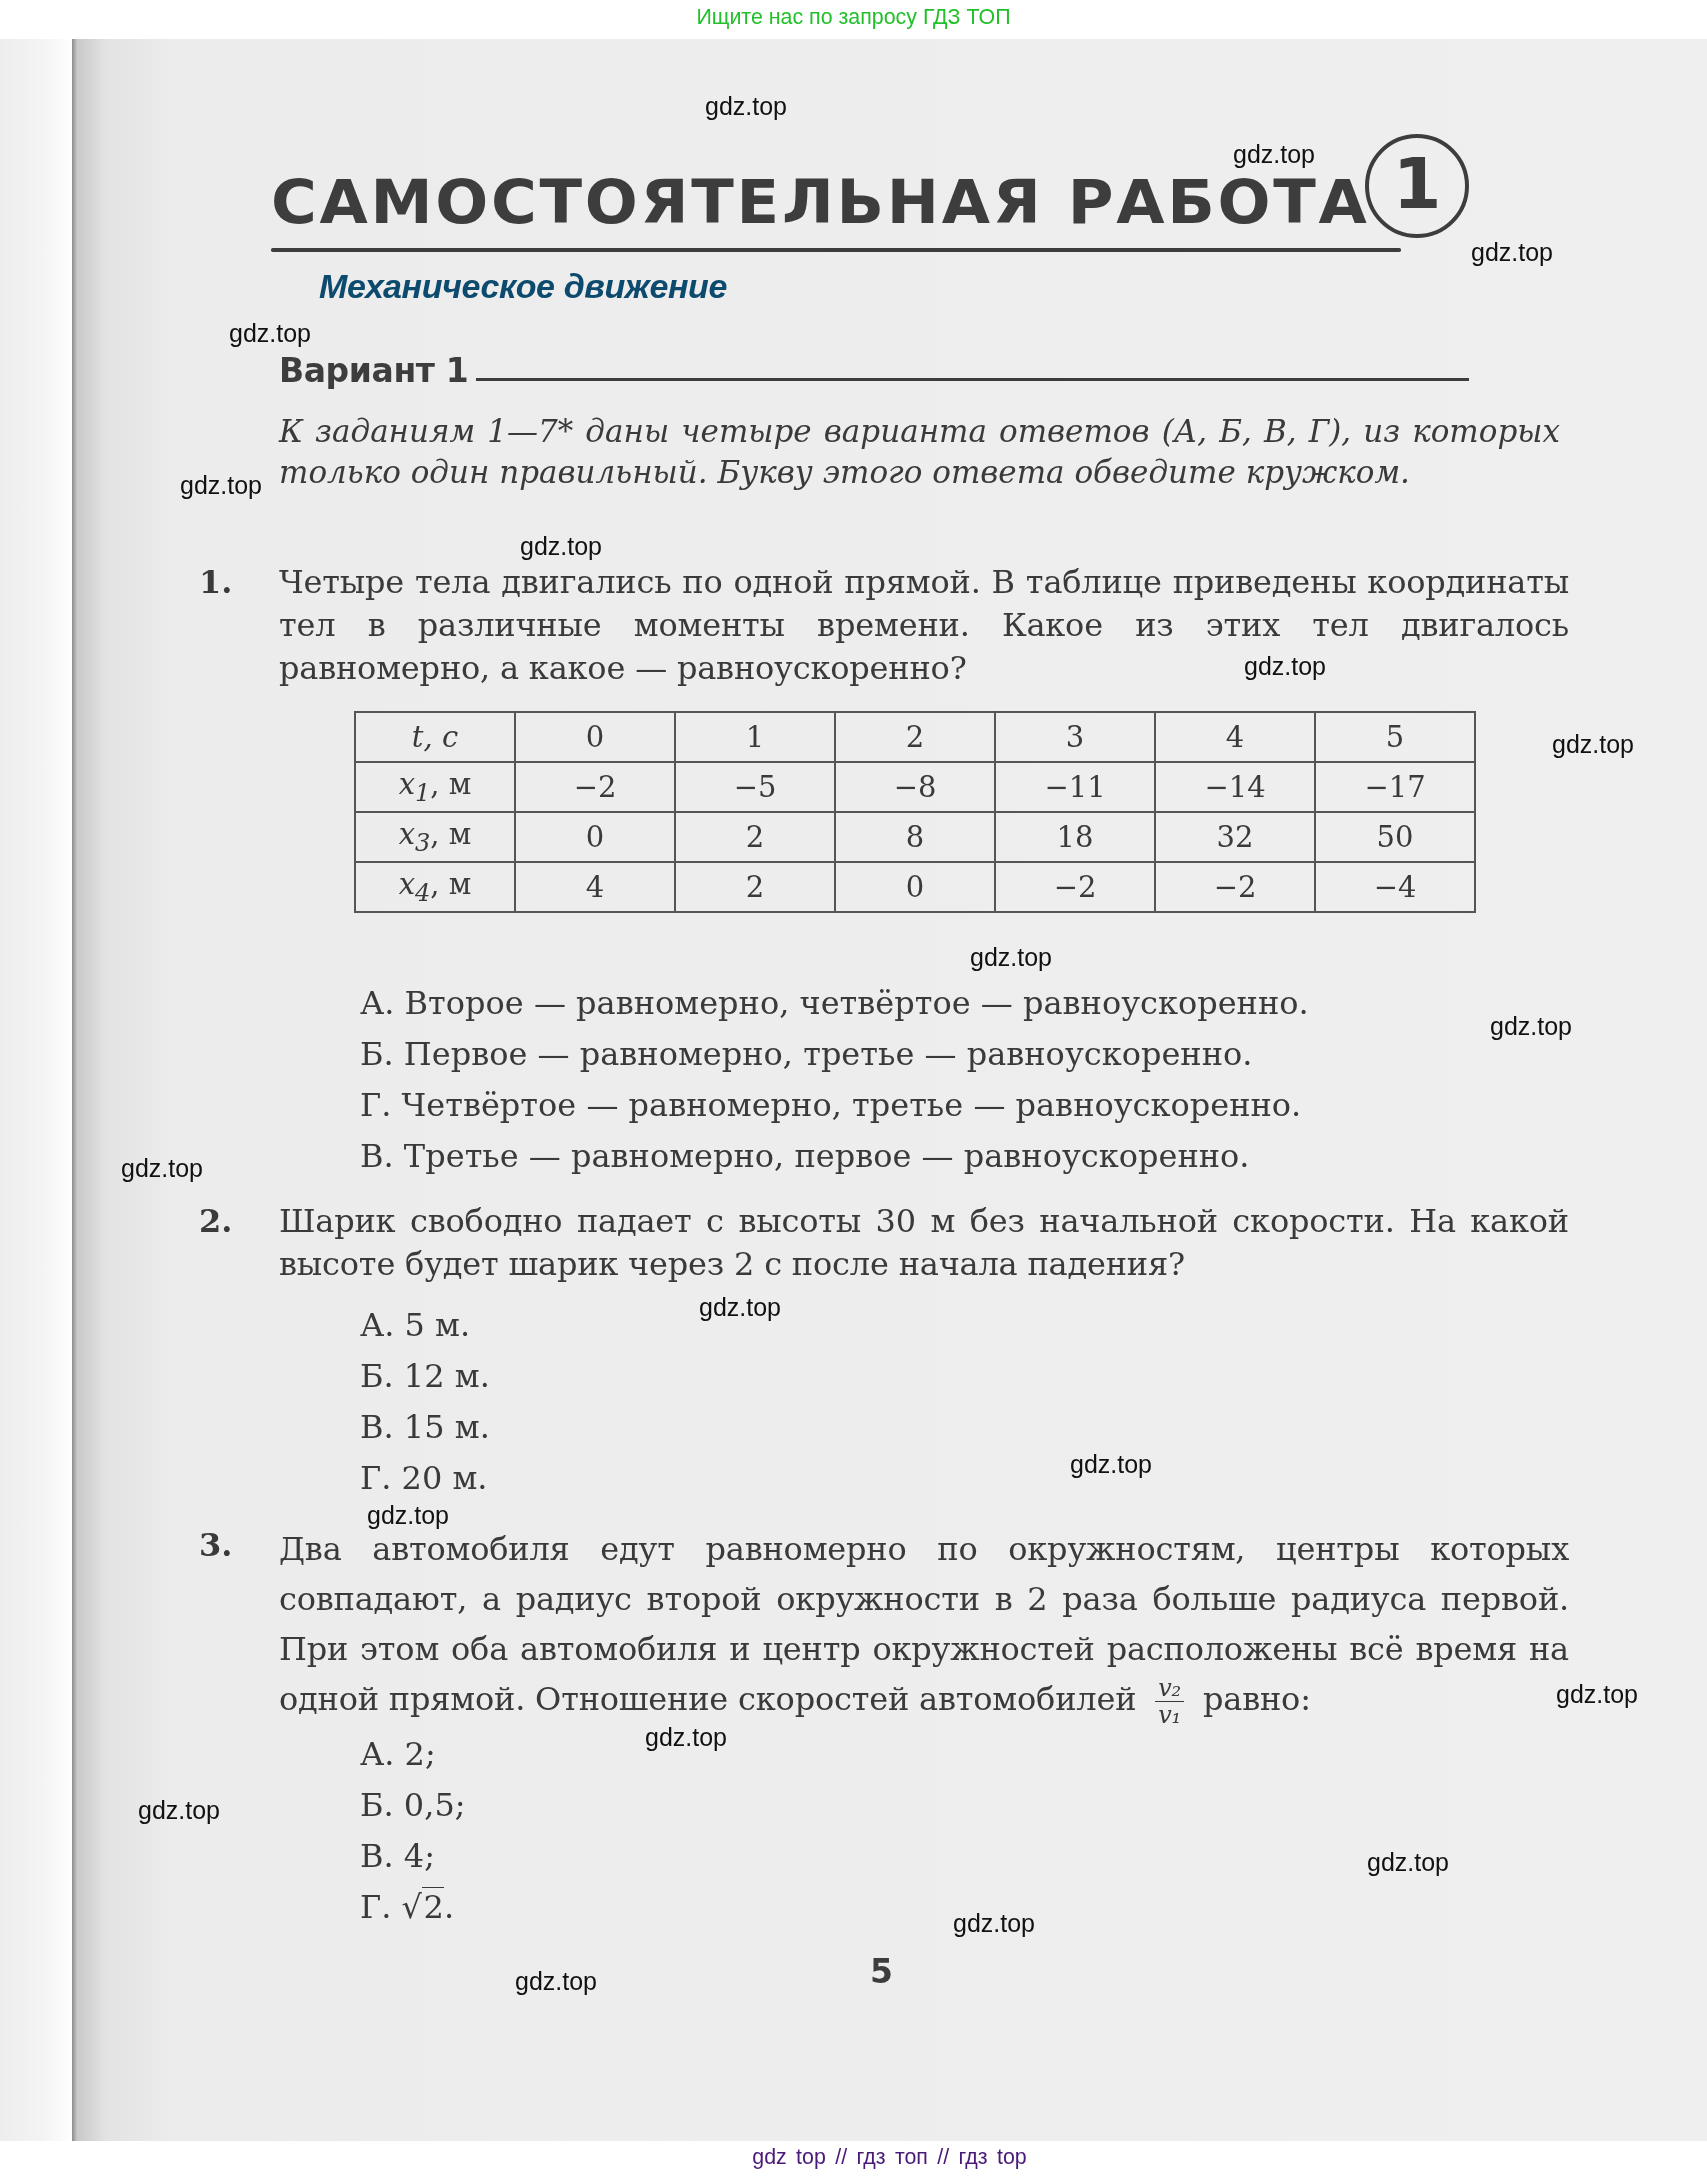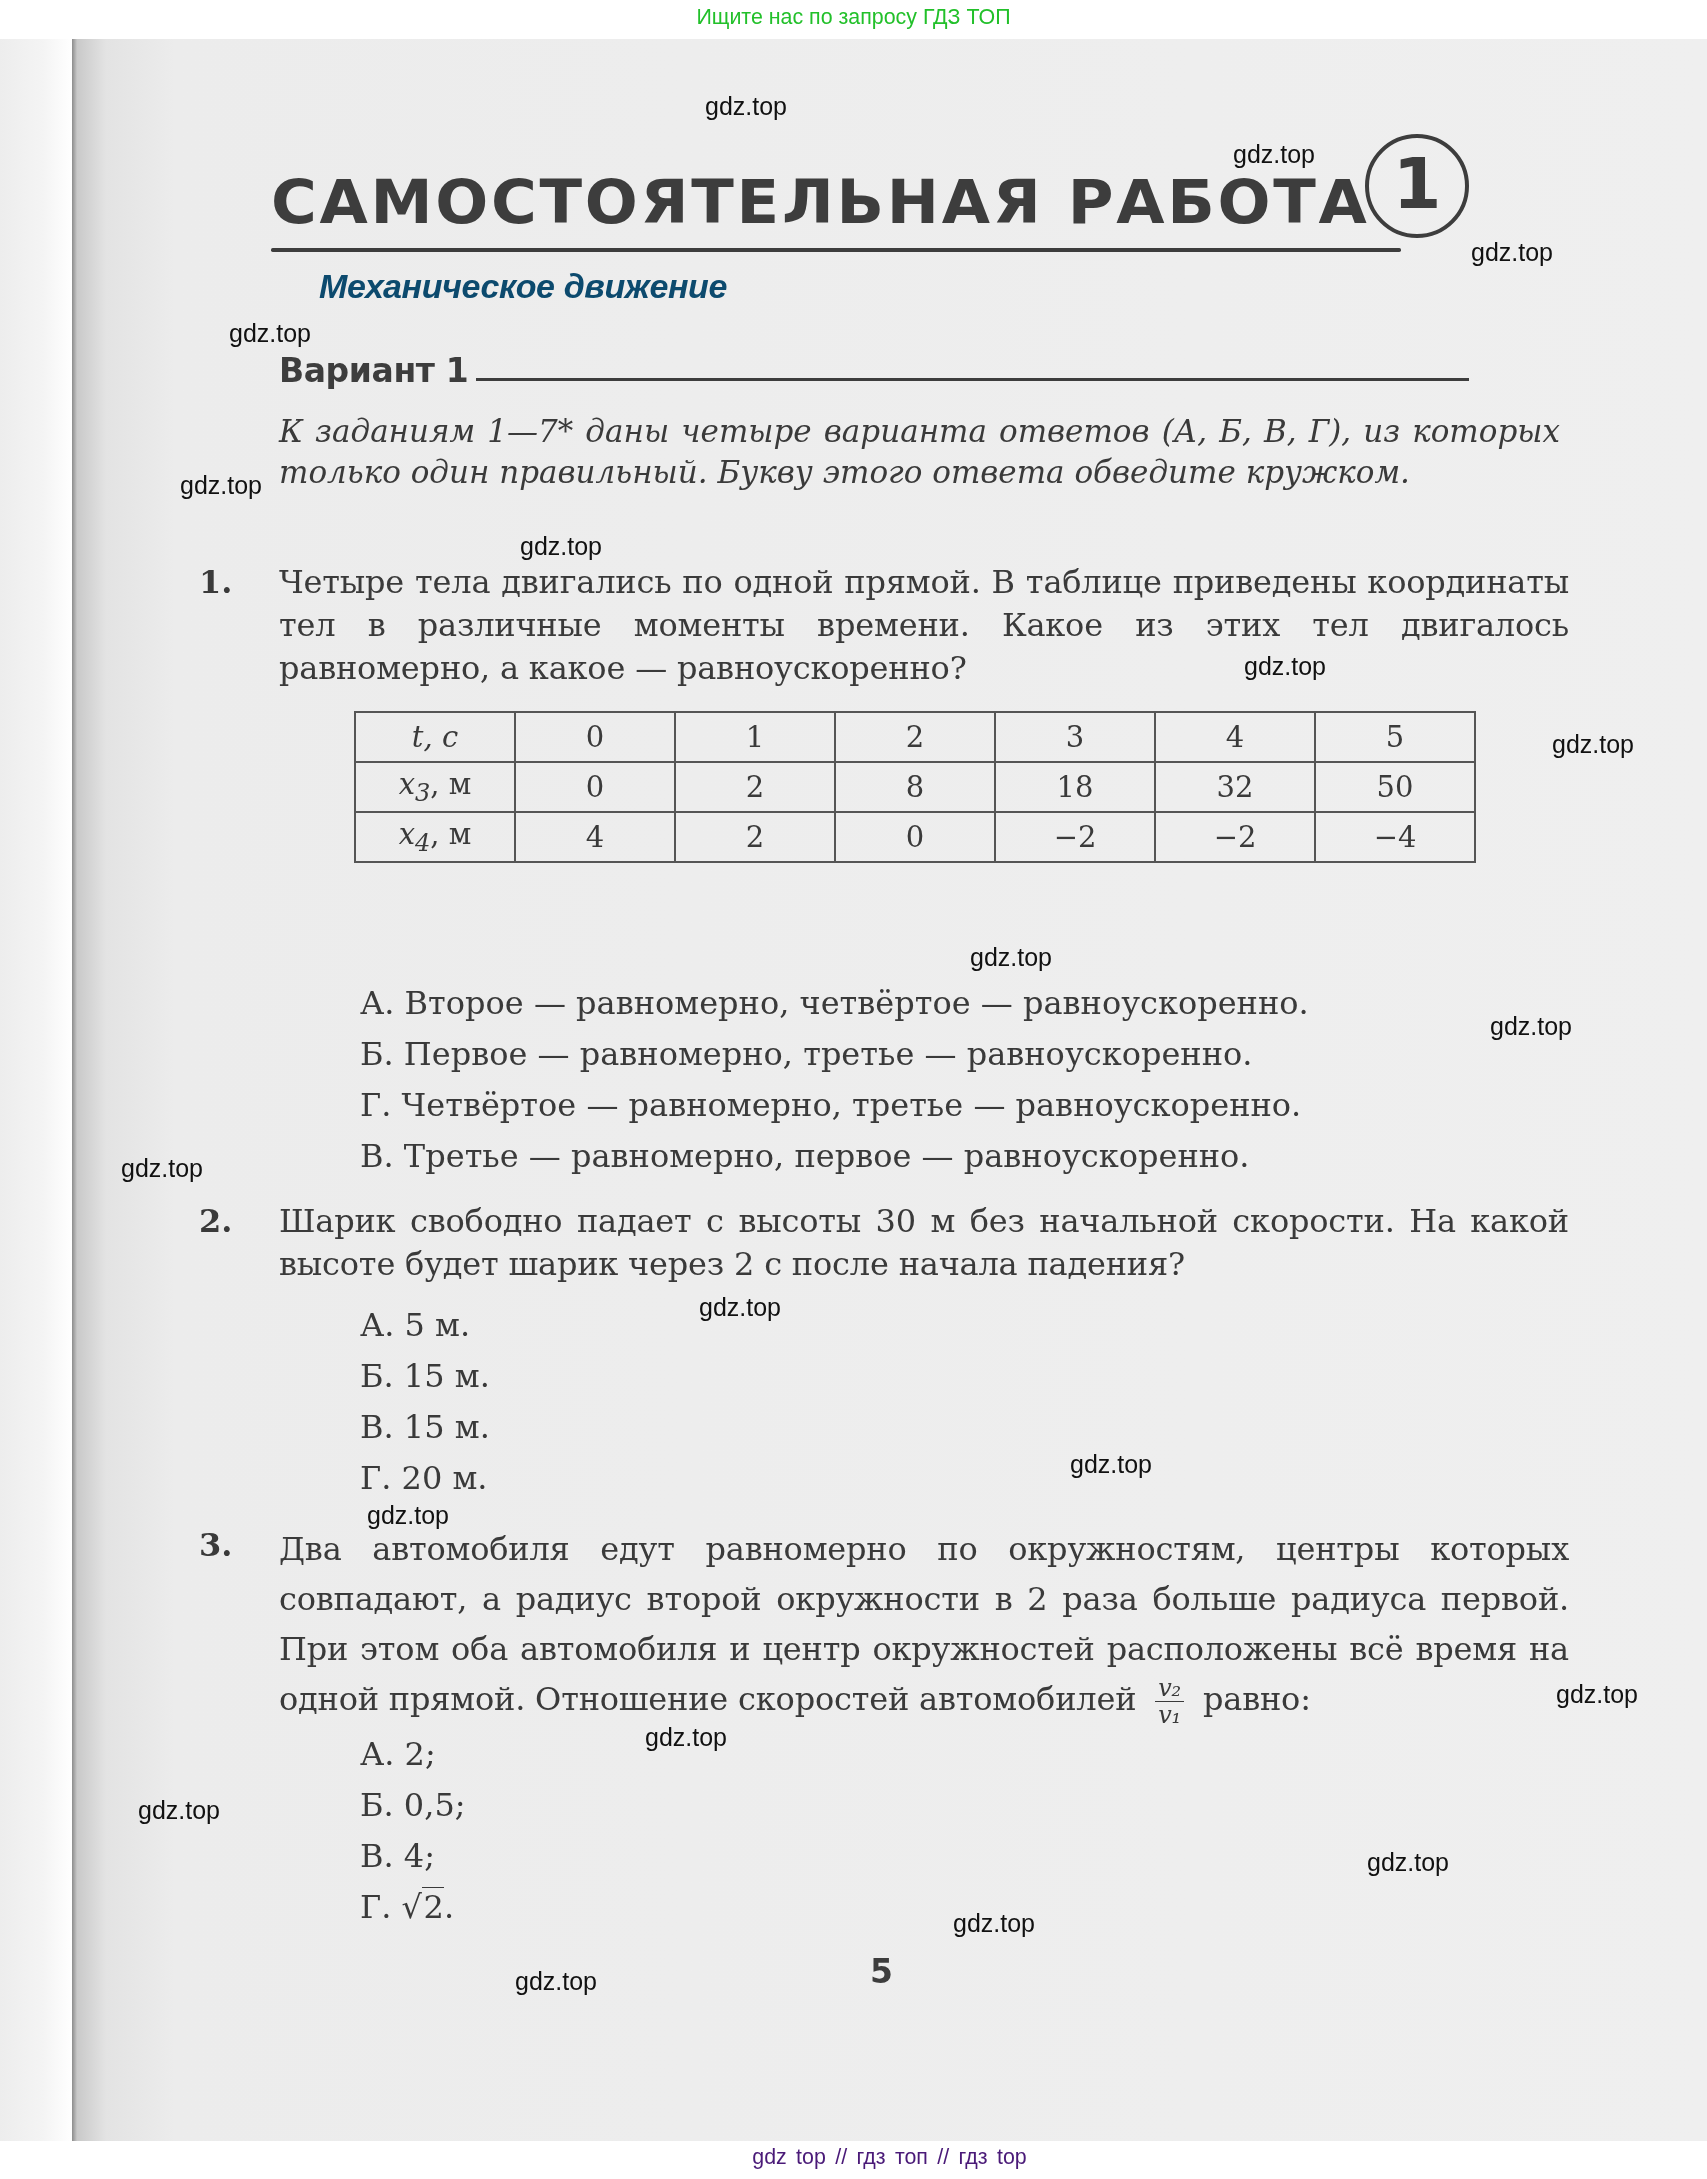--- a/index.html
+++ b/index.html
@@ -132,20 +132,29 @@
         <tr>
       <td class="hdr">t, с</td>
       <td>0</td>
       <td>1</td>
       <td>2</td>
       <td>3</td>
       <td>4</td>
       <td>5</td>
     </tr>
     <tr>
+      <td class="hdr"><span>x</span><sub>1</sub><span style="font-style:normal">, м</span></td>
+      <td>−2</td>
+      <td>−5</td>
+      <td>−8</td>
+      <td>−11</td>
+      <td>−14</td>
+      <td>−17</td>
+    </tr>
+    <tr>
       <td class="hdr"><span>x</span><sub>3</sub><span style="font-style:normal">, м</span></td>
       <td>0</td>
       <td>2</td>
       <td>8</td>
       <td>18</td>
       <td>32</td>
       <td>50</td>
     </tr>
     <tr>
       <td class="hdr"><span>x</span><sub>4</sub><span style="font-style:normal">, м</span></td>
@@ -165,21 +174,21 @@
     <div class="opt">Г. Четвёртое — равномерно, третье — равноускоренно.</div>
     <div class="opt">В. Третье — равномерно, первое — равноускоренно.</div>
   </div>
 
   <div class="task" style="top:1200px;">
     <span class="task-num">2.</span>
     <div class="task-text">Шарик свободно падает с высоты 30 м без начальной скорости. На какой высоте будет шарик через 2 с после начала падения?</div>
   </div>
   <div class="options" style="top:1300px;">
     <div class="opt">А. 5 м.</div>
-    <div class="opt">Б. 15 м.</div>
+    <div class="opt">Б. 12 м.</div>
     <div class="opt">В. 15 м.</div>
     <div class="opt">Г. 20 м.</div>
   </div>
 
   <div class="task" style="top:1524px;">
     <span class="task-num">3.</span>
     <div class="task-text" style="line-height:50px;">
       <span>Два автомобиля едут равномерно по окружностям, центры которых совпадают, а радиус второй окружности в 2 раза больше радиуса первой. При этом оба автомобиля и центр окружностей расположены всё время на одной прямой. Отношение скоростей автомобилей</span>
       <span class="frac">
         <span class="num">v₂</span>

